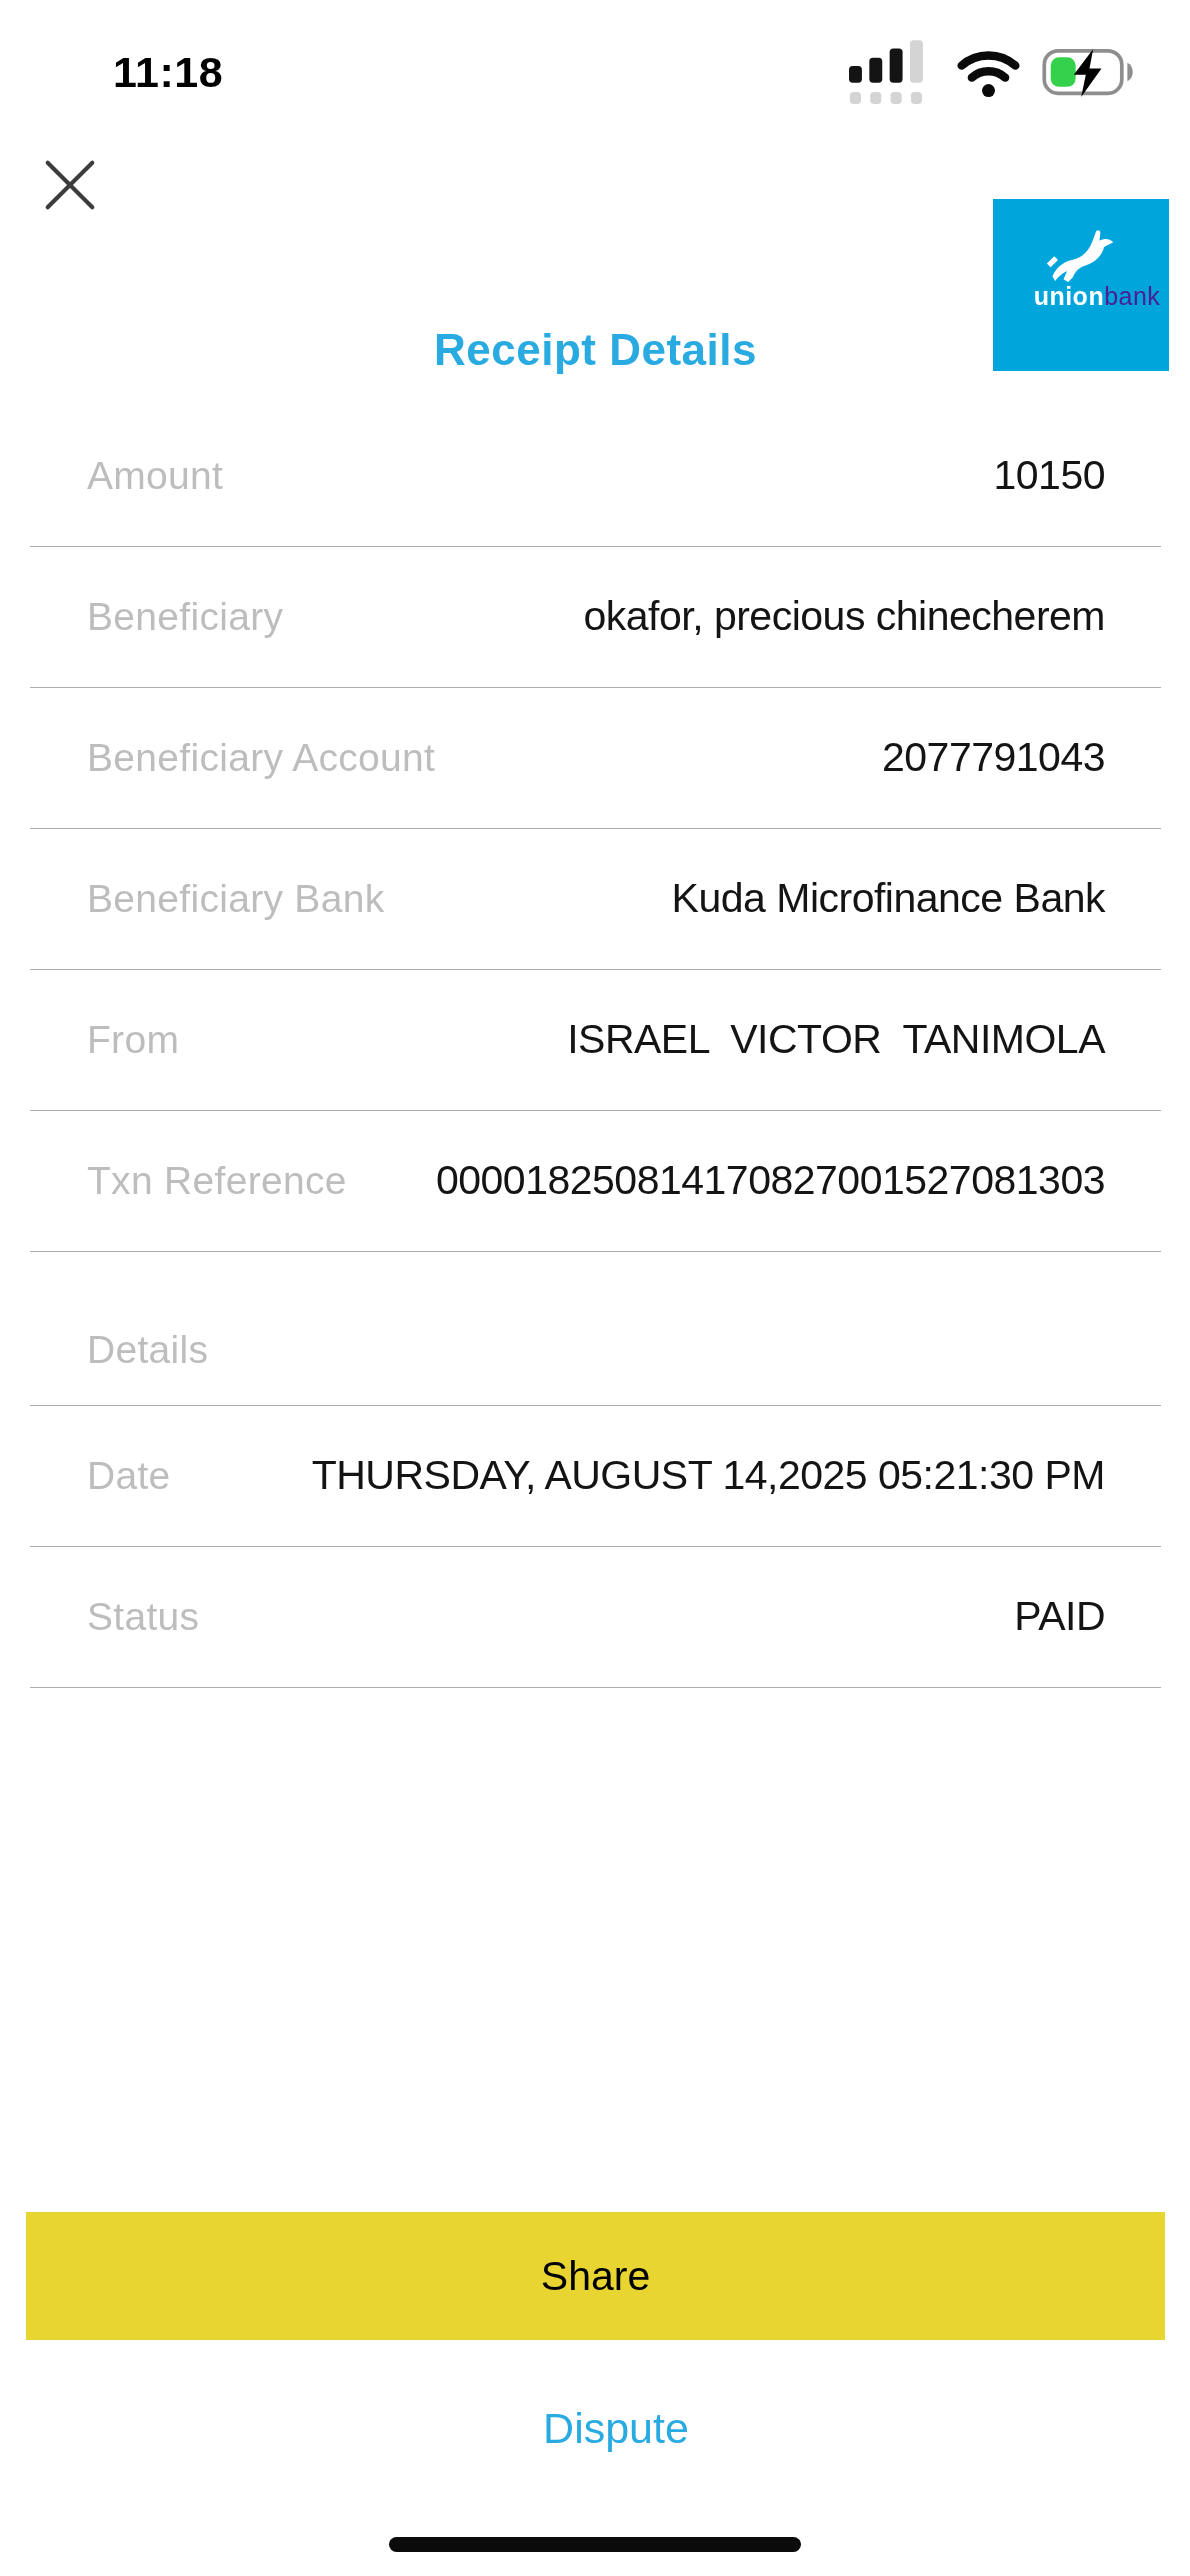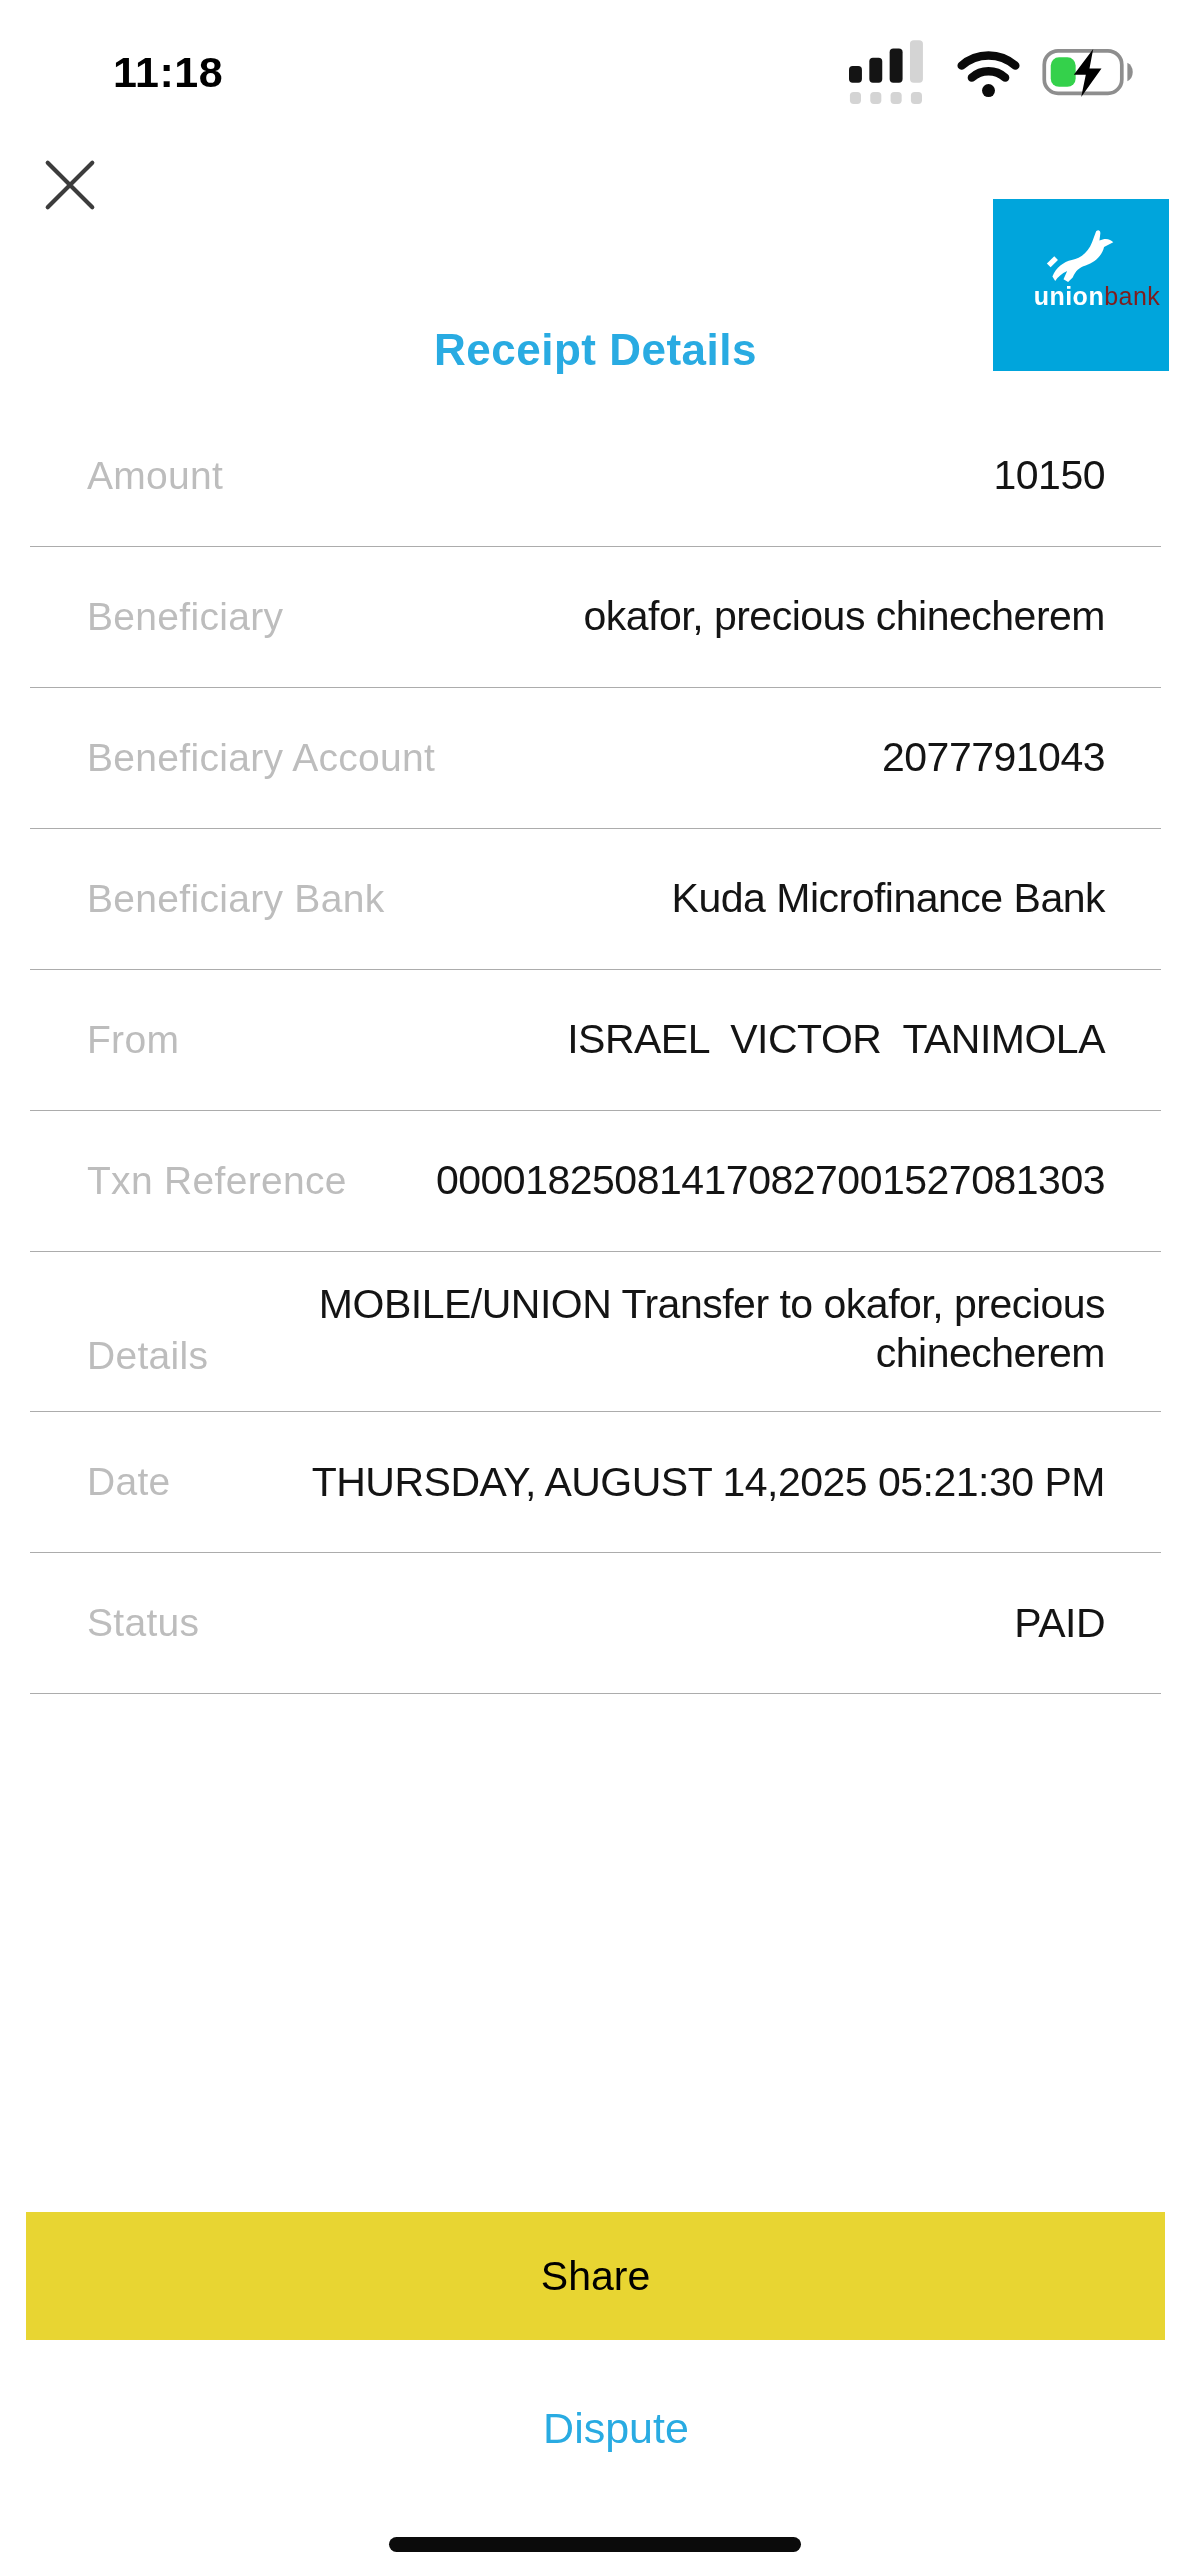--- a/index.html
+++ b/index.html
@@ -15,21 +15,21 @@
 
   
   .close-btn { position:absolute; top:158px; left:41px; width:57px; height:57px;
                background:none; border:none; cursor:pointer; }
   .logo { position:absolute; top:199px; right:22px; width:176px; height:172px;
           background:#00A5DC; display:flex; flex-direction:column; align-items:center;
           padding-top:24px; }
   .logo-text { margin-top:1.9px; font-size:25px; letter-spacing:0.5px; line-height:1;
                white-space:nowrap; }
   .logo-text .b1 { color:#ffffff; font-weight:700;margin-left:32px; }
-  .logo-text .b2 { color:#7f1d1d; font-weight:400; }
+  .logo-text .b2 { color:#4c1d95; font-weight:400; }
   .page-title { position:absolute; top:325px; left:0; width:1191px; text-align:center;
                 font-size:44px; font-weight:600; color:#29ABE2; letter-spacing:0.5px; }
 
   
   .receipt-list { position:absolute; top:406px; left:30px; width:1131px; }
   .row { display:flex; align-items:center; min-height:141px;
          border-bottom:1.9px solid #ACACAC; padding:9.3px 56px 9.3px 57px; }
   .row .label { flex-shrink:0; color:#BDBDBD; font-size:39px; font-weight:400;
                 letter-spacing:0.3px; padding-right:37px; }
   .row .value { flex:1; text-align:right; color:#141414; font-size:41px;
@@ -116,21 +116,20 @@
   <div class="row">
     <span class="label">From</span>
     <span class="value">ISRAEL  VICTOR  TANIMOLA</span>
   </div>
   <div class="row">
     <span class="label">Txn Reference</span>
     <span class="value">000018250814170827001527081303</span>
   </div>
   <div class="row multiline">
     <span class="label">Details</span>
-    <span class="value">MOBILE/UNION Transfer to okafor, precious chinecherem</span>
   </div>
   <div class="row">
     <span class="label">Date</span>
     <span class="value">THURSDAY, AUGUST 14,2025 05:21:30 PM</span>
   </div>
   <div class="row">
     <span class="label">Status</span>
     <span class="value">PAID</span>
   </div>
 </div>

